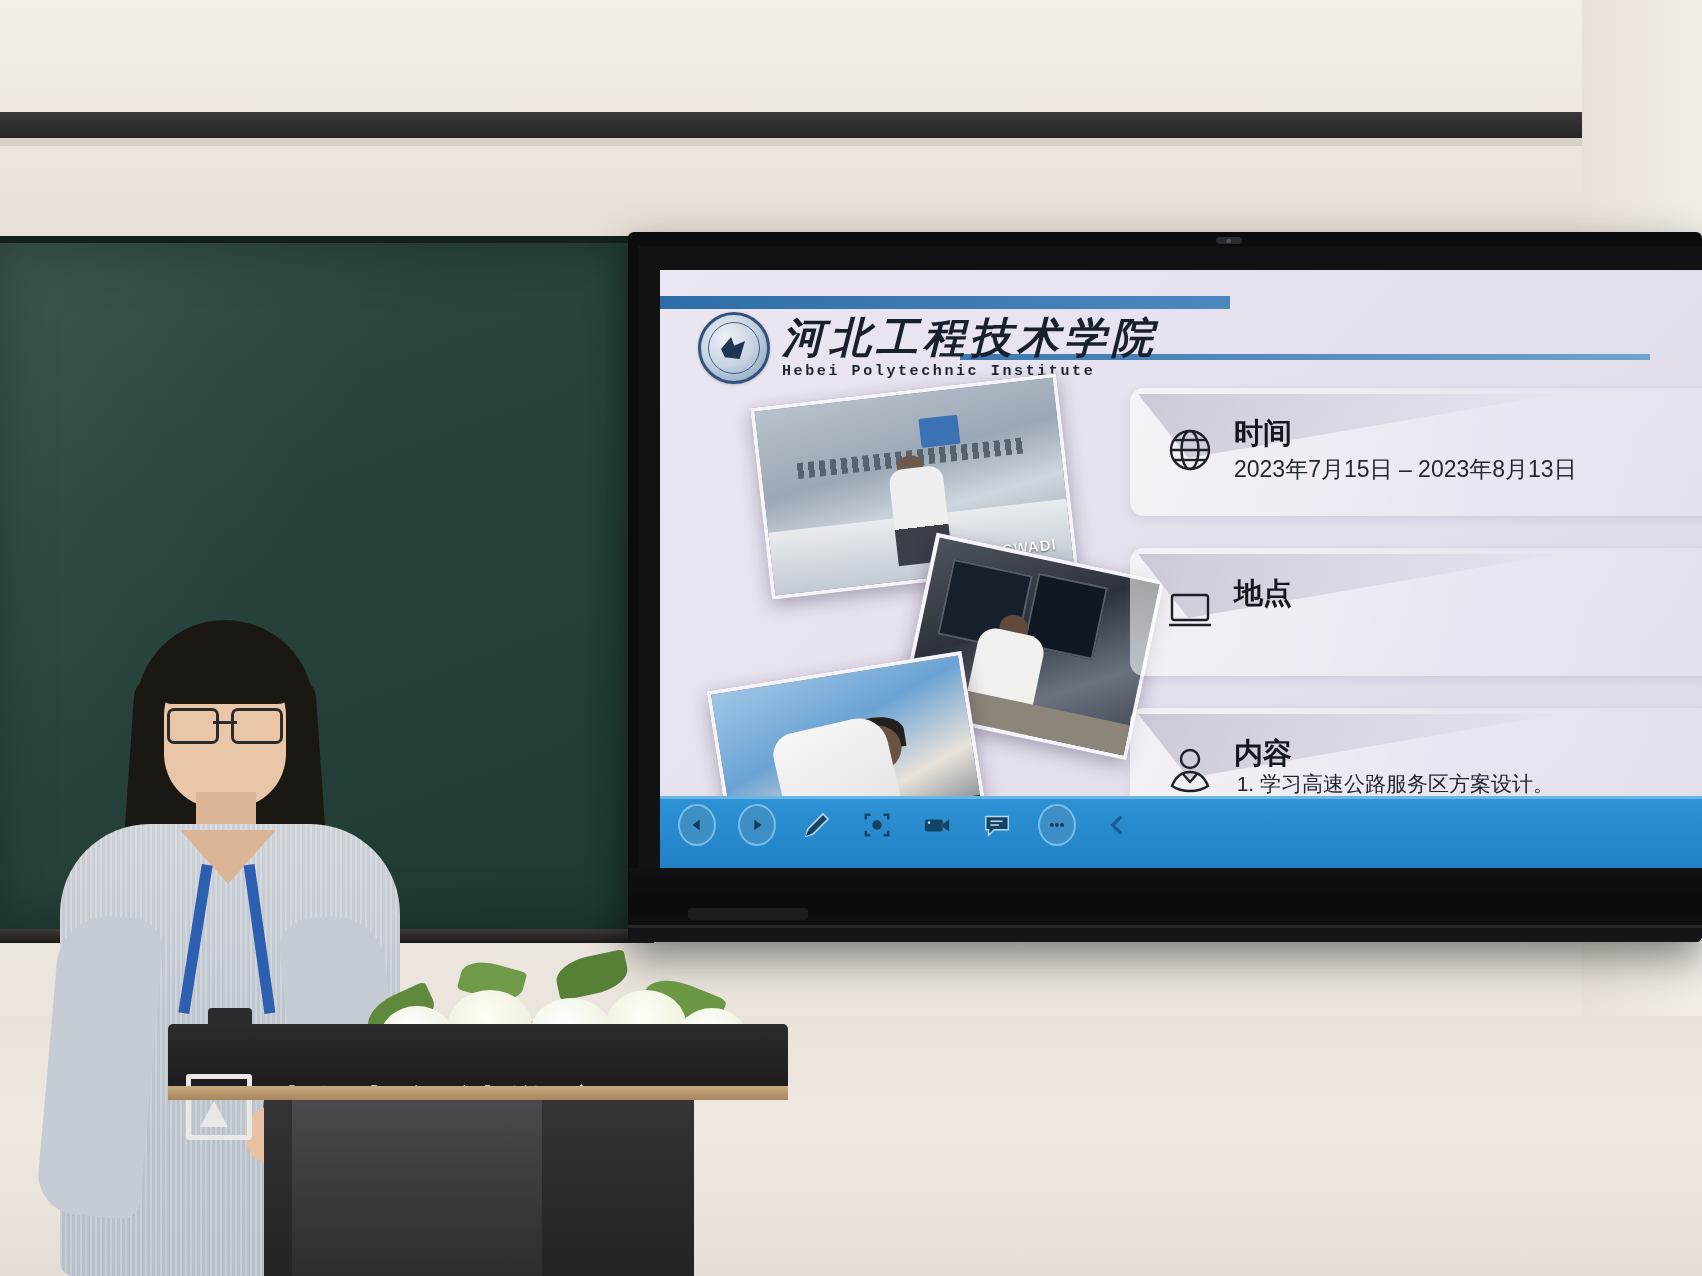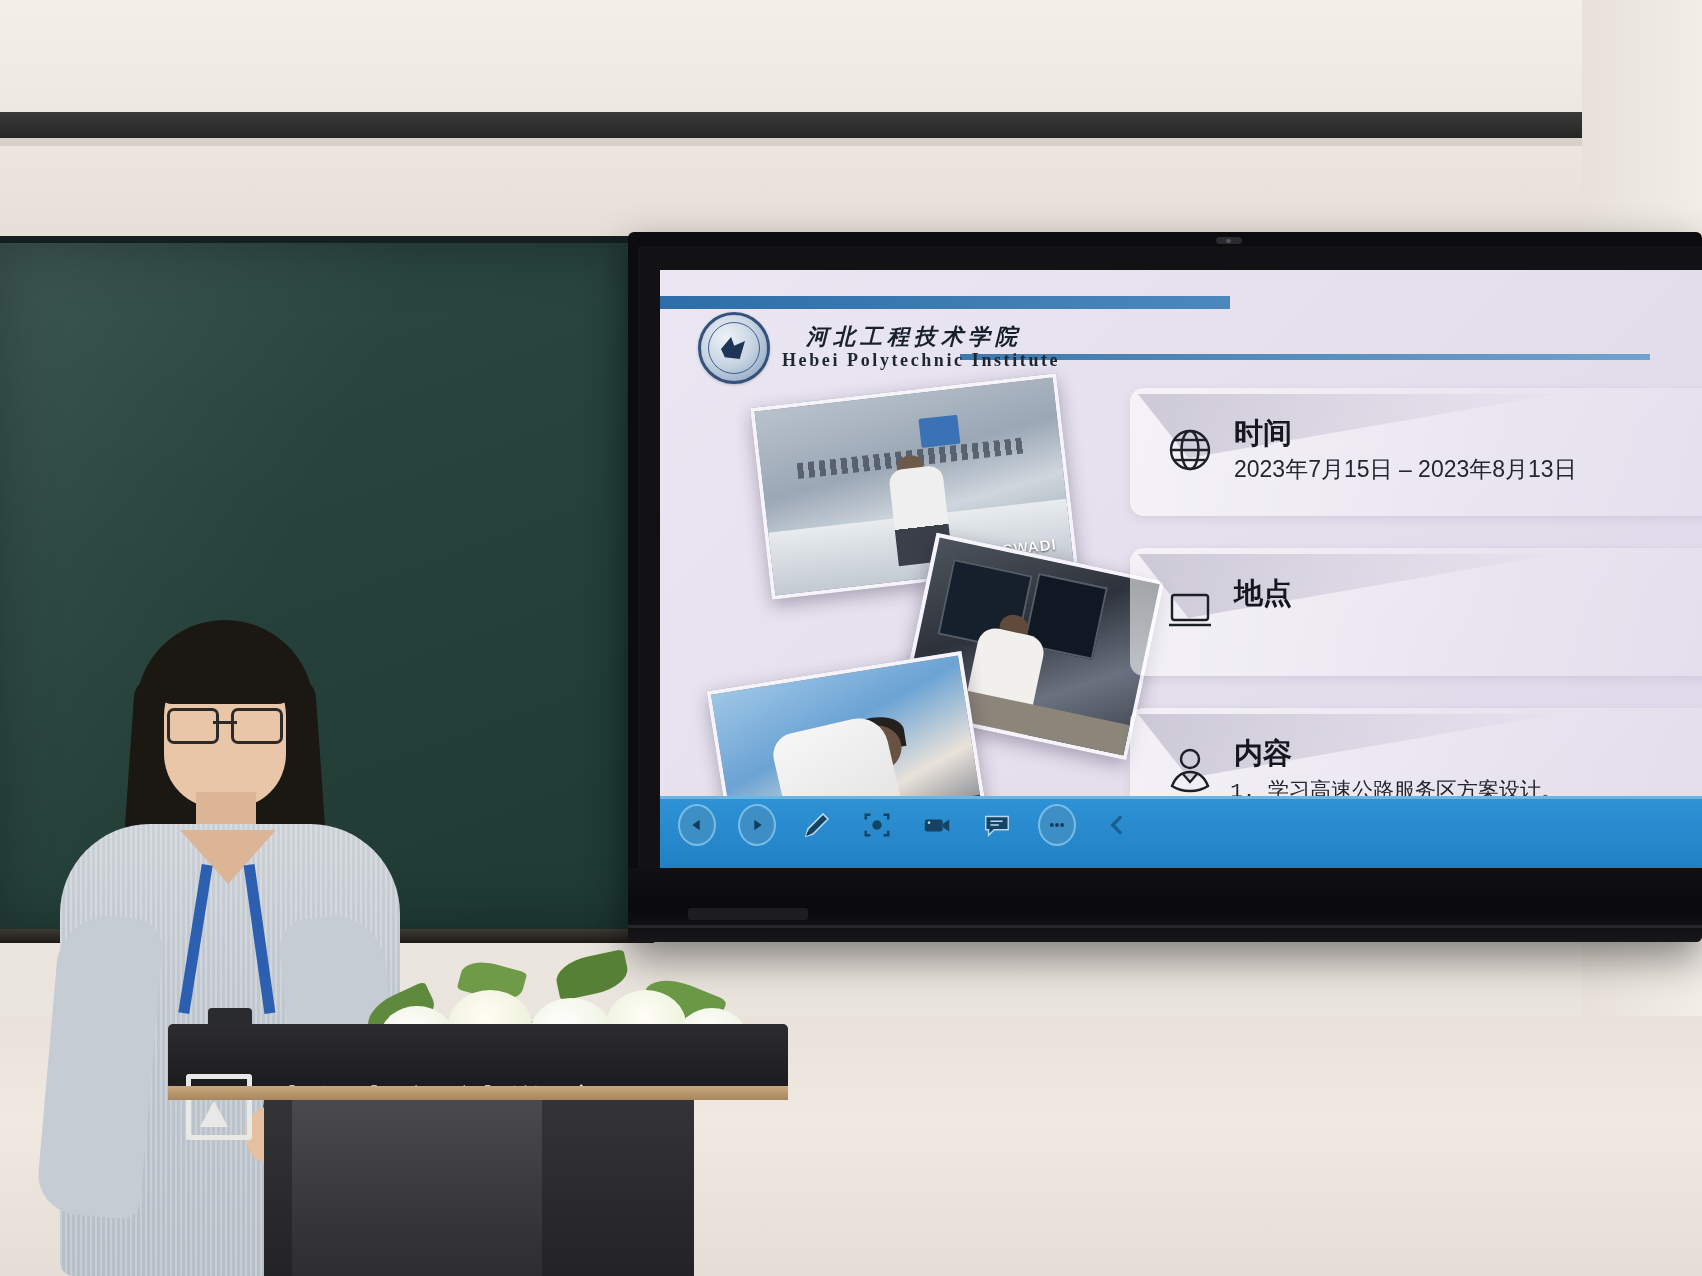--- a/index.html
+++ b/index.html
@@ -55,24 +55,24 @@
      background:linear-gradient(90deg,#3d79ae,#6fa3cf);}
 
   .logo-wrap{position:absolute;left:38px;top:42px;display:flex;align-items:center;gap:12px;}
   .logo-seal{width:66px;height:66px;border-radius:50%;
      background:radial-gradient(circle at 38% 34%,#eef2f7 0%,#c6d3e2 48%,#7e98b6 100%);
      border:3px solid #33517a;position:relative;box-shadow:0 1px 3px rgba(0,0,0,.2);}
   .logo-seal:before{content:"";position:absolute;left:7px;top:7px;right:7px;bottom:7px;
      border-radius:50%;border:1px solid #3f5e87;}
   .logo-seal:after{content:"";position:absolute;left:20px;top:22px;width:24px;height:22px;
      background:#1d3557;clip-path:polygon(0 55%,42% 0,55% 40%,100% 18%,78% 100%,16% 92%);}
-  .logo-txt-cn{font-size:22px;color:#17202c;font-weight:700;letter-spacing:5px;
-     font-family:"Liberation Serif","DejaVu Serif",serif;font-style:italic;line-height:1.05;margin-left:24px;}
-  .logo-txt-en{font-size:18px;color:#1d2733;letter-spacing:2.6px;
-     font-family:Liberation Serif, serif;font-weight:700;margin-top:2px;}
+  .logo-txt-cn{font-size:42px;color:#17202c;font-weight:700;letter-spacing:5px;
+     font-family:"Liberation Serif","DejaVu Serif",serif;font-style:italic;line-height:1.05;}
+  .logo-txt-en{font-size:15px;color:#1d2733;letter-spacing:2.6px;
+     font-family:Liberation Mono, monospace;font-weight:700;margin-top:2px;}
 
   
   .photo{position:absolute;box-shadow:0 6px 18px rgba(40,30,60,.33);
      border:4px solid #f6f4fa;overflow:hidden;background:#7f8b96;}
   .ph1{left:100px;top:120px;width:300px;height:185px;transform:rotate(-6.5deg);}
   .ph2{left:255px;top:285px;width:225px;height:175px;transform:rotate(12deg);}
   .ph3{left:60px;top:400px;width:250px;height:185px;transform:rotate(-9deg);}
   .ph-img{position:absolute;inset:0;}
   .p1bg{background:linear-gradient(170deg,#b9c2cc 0%,#9aa7b5 38%,#cfd6dd 62%,#8e9aa8 100%);}
   .p2bg{background:linear-gradient(150deg,#4d535c 0%,#2e333b 40%,#6a7280 70%,#3b4049 100%);}
@@ -105,21 +105,21 @@
      background:linear-gradient(100deg,rgba(255,255,255,.58) 0%,rgba(255,255,255,.22) 55%,rgba(255,255,255,.05) 100%);
      box-shadow:0 3px 10px rgba(90,80,120,.12);}
   .row-wedge{position:absolute;left:8px;top:6px;width:420px;height:64px;
      background:linear-gradient(110deg,rgba(150,144,170,.42),rgba(150,144,170,0));
      clip-path:polygon(0 0,100% 0,12% 100%);}
   .row-ico{position:absolute;left:36px;top:38px;width:54px;height:54px;color:#22242c;}
   .row-ttl{position:absolute;left:104px;top:26px;font-size:29px;font-weight:700;color:#15171d;}
   .row-sub{position:absolute;left:104px;top:66px;font-size:23px;color:#23262d;white-space:nowrap;}
   .row-list{position:absolute;left:104px;top:62px;font-size:21px;color:#23262d;
      list-style:decimal;padding-left:26px;margin:0;line-height:1.34;width:430px;}
-  .row-list li{margin:8px;font-family:Liberation Mono, monospace;}
+  .row-list li{margin:0;}
 
   
   .slide-blue{position:absolute;left:0;bottom:0;width:100%;height:74px;
      background:linear-gradient(180deg,#2f93d6 0%,#2180c4 100%);}
   .slide-blue-top{position:absolute;left:0;top:0;width:100%;height:3px;background:#69b6e4;}
   .toolbar{position:absolute;left:18px;top:10px;display:flex;align-items:center;gap:22px;}
   .tb{width:38px;height:38px;display:flex;align-items:center;justify-content:center;
      color:#113a5c;opacity:.96;}
   .tb svg{display:block;}
   .tb-circ{width:38px;height:38px;border-radius:50%;background:#3f8fc6;

